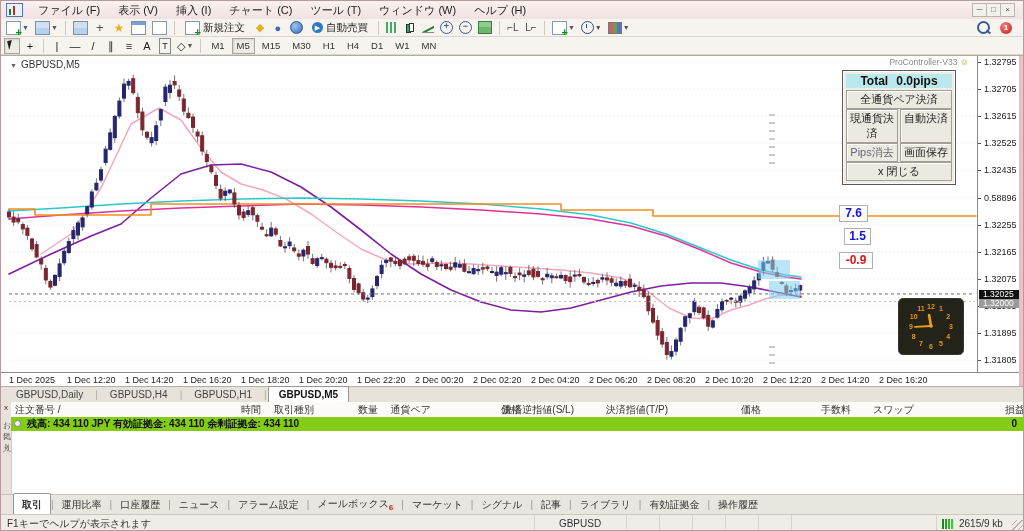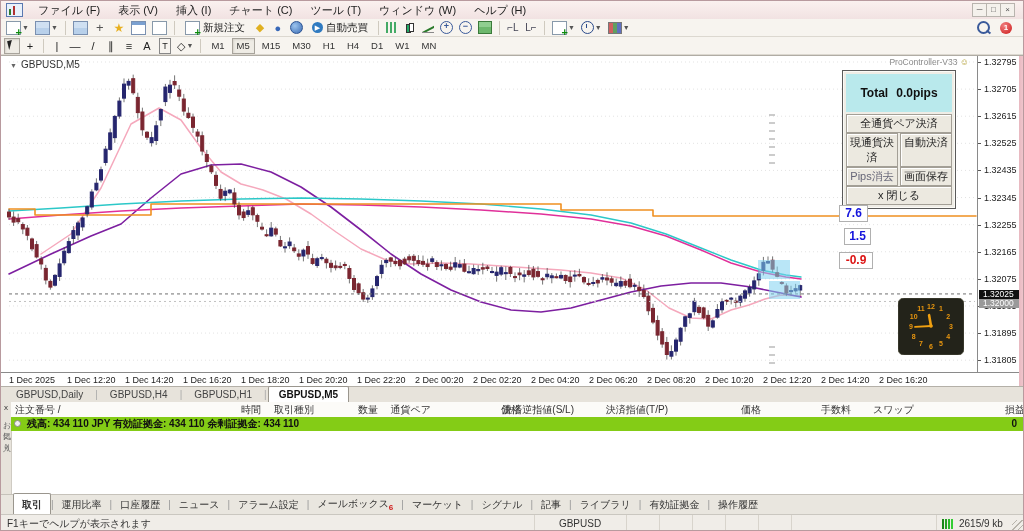--- a/index.html
+++ b/index.html
@@ -62,21 +62,21 @@
   #plot{position:absolute;left:0;top:0;}
   .symlabel{position:absolute;left:9px;top:3px;font-size:10px;color:#333;}
   .symlabel .tri{font-size:7px;color:#666;margin-right:4px;}
   .credit{position:absolute;left:846px;top:1px;width:122px;text-align:right;font-size:8.5px;color:#8a8a8a;}
   .credit .smiley{color:#b5a23a;font-size:9px;}
   
   .panel{position:absolute;left:841px;top:14px;width:114px;background:#efede6;border:1px solid #5a5a5a;
          box-shadow:inset 0 0 0 1px #fbfaf6;padding:3px;box-sizing:border-box;}
   .panel .hdr{background:#7b2ff0;border:1px solid #3a1880;color:#fff;font-weight:bold;font-size:11px;
               text-align:center;padding:2px 0;margin-bottom:2px;}
-  .panel .total{background:#b9e9ec;font-weight:bold;font-size:12px;color:#111;text-align:center;padding:12px 0;margin-bottom:2px;display:flex;justify-content:center;gap:8px;}
+  .panel .total{background:#b9e9ec;font-weight:bold;font-size:12px;color:#111;text-align:center;padding:0 0;margin-bottom:2px;display:flex;justify-content:center;gap:8px;}
   .pbtn{background:#ece9e0;border:1px solid #a39f96;box-shadow:inset 1px 1px 0 #fff;font-size:11px;color:#222;
         text-align:center;padding:1px 0;flex:1;}
   .prow{display:flex;gap:2px;margin-bottom:0;}
   .pbtn.gray{color:#667;}
   
   .pipbox{position:absolute;background:#fff;border:1px solid #b0b0b0;font-weight:bold;font-size:12px;
           text-align:center;line-height:15px;height:15px;}
   
   .paxis{position:absolute;left:976px;top:0;width:42px;height:316px;background:#fff;border-left:1px solid #8a8a8a;}
   .plabel{position:absolute;left:6px;font-size:9px;color:#222;}
@@ -707,21 +707,21 @@
           <div class="plabel" style="top: 1px;">1.32795</div>
           <div class="ptick" style="top: 33.1084px;"></div>
           <div class="plabel" style="top: 28.1084px;">1.32705</div>
           <div class="ptick" style="top: 60.2169px;"></div>
           <div class="plabel" style="top: 55.2169px;">1.32615</div>
           <div class="ptick" style="top: 87.3253px;"></div>
           <div class="plabel" style="top: 82.3253px;">1.32525</div>
           <div class="ptick" style="top: 114.434px;"></div>
           <div class="plabel" style="top: 109.434px;">1.32435</div>
           <div class="ptick" style="top: 141.542px;"></div>
-          <div class="plabel" style="top: 136.542px;">1.32345</div>
+          <div class="plabel" style="top: 136.542px;">0.58896</div>
           <div class="ptick" style="top: 168.651px;"></div>
           <div class="plabel" style="top: 163.651px;">1.32255</div>
           <div class="ptick" style="top: 195.759px;"></div>
           <div class="plabel" style="top: 190.759px;">1.32165</div>
           <div class="ptick" style="top: 222.867px;"></div>
           <div class="plabel" style="top: 217.867px;">1.32075</div>
           <div class="ptick" style="top: 249.976px;"></div>
           <div class="plabel" style="top: 244.976px;">1.31985</div>
           <div class="ptick" style="top: 277.084px;"></div>
           <div class="plabel" style="top: 272.084px;">1.31895</div>

